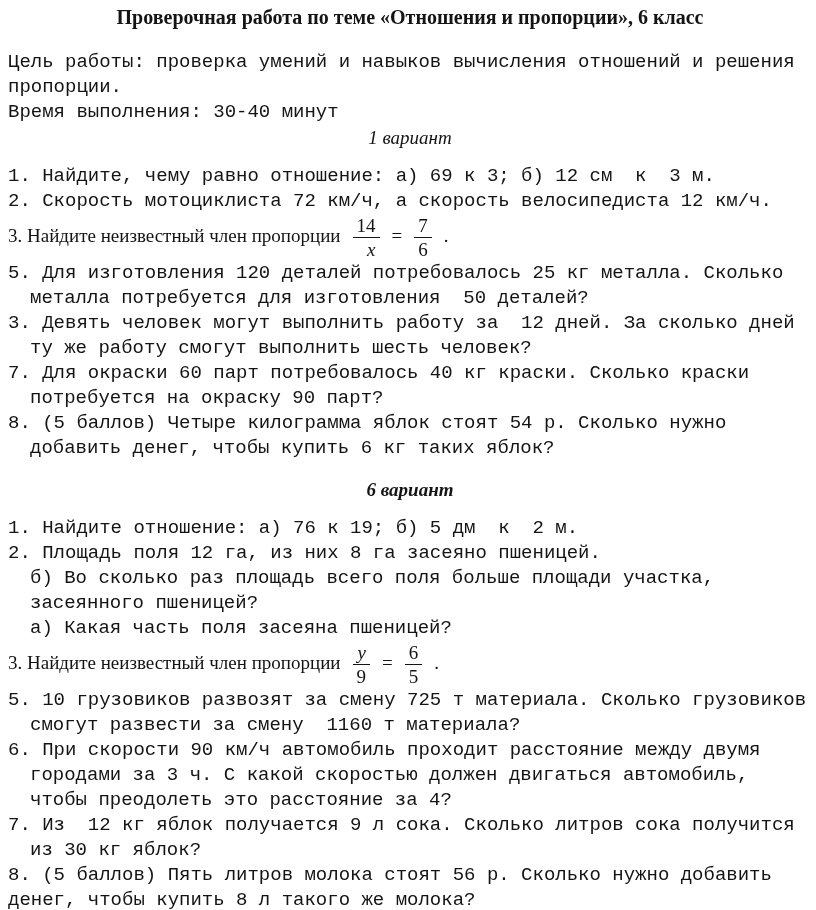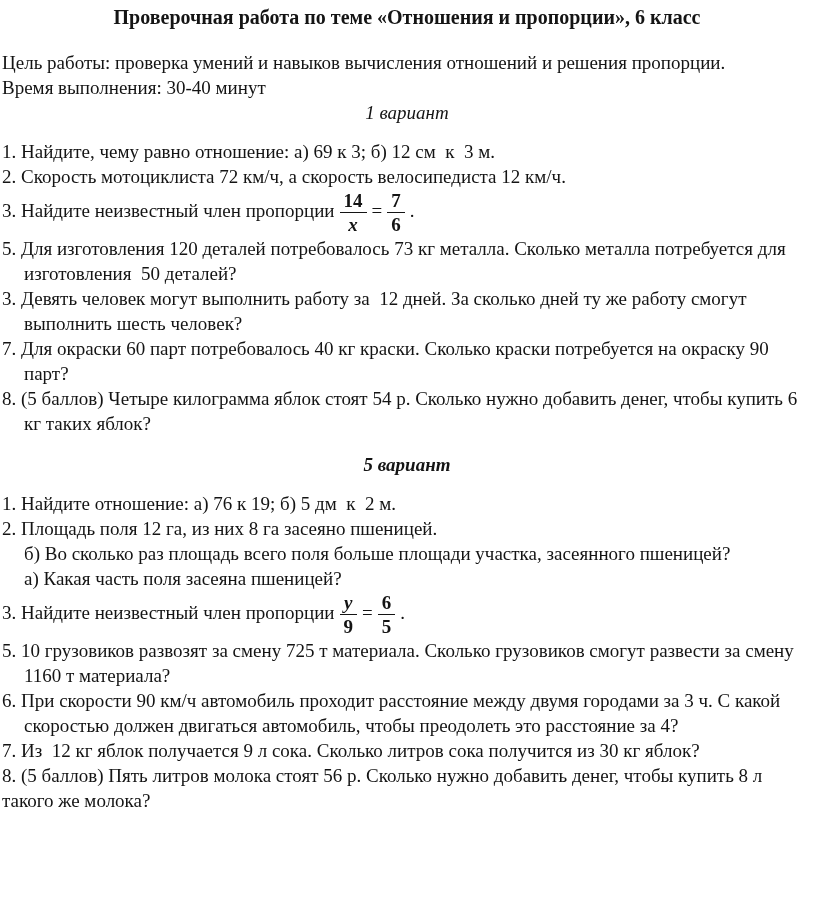--- a/index.html
+++ b/index.html
@@ -1,51 +1,50 @@
 <!DOCTYPE html>
 <html><head>
 <meta charset="utf-8">
 <style>
   html, body { margin: 0; padding: 0; background: #ffffff; }
   .page {
     width: 816px;
     height: 910px;
     box-sizing: border-box;
-    padding: 5px 4px 0 2px;
+    padding: 5px 4px 0 8px;
     overflow: hidden;
     background: #ffffff;
     color: #141414;
     font-family: "Liberation Serif", serif;
     font-size: 19px;
     line-height: 25px;
   }
   p { margin: 0; }
-  .text-line { white-space: pre-wrap; }
+  .text-line { white-space: pre-wrap; font-family: Liberation Mono, monospace; }
   .math-line { white-space: normal; }
   .title {
     text-align: center;
     font-weight: bold;
     font-size: 20px;
     white-space: pre-wrap;
   }
   .variant-heading { text-align: center; white-space: pre-wrap; font-style: italic; }
   .variant-heading.bold { font-weight: bold; }
   .item { padding-left: 22px; text-indent: -22px; }
   .sub  { padding-left: 22px; }
   .no-hang { padding-left: 0; text-indent: 0; }
   .spacer-20 { height: 20px; }
   .spacer-16 { height: 16px; }
   .spacer-14 { height: 14px; }
   .frac {
     display: inline-block;
     vertical-align: middle;
-    text-align: center;
+    text-align: right;
     text-indent: 0;
-    margin: 0 5px;
-    font-weight: bold;
+    margin: 0 12px;
   }
   .frac .fnum {
     display: block;
     padding: 0 4px;
     line-height: 23px;
     border-bottom: 1.5px solid #141414;
   }
   .frac .fden {
     display: block;
     padding: 0 4px;
@@ -70,28 +69,28 @@
   <p class="variant-heading">1 вариант</p>
 
   <div class="spacer-14"></div>
 
   <p class="text-line item">1. Найдите, чему равно отношение: а) 69 к 3; б) 12 см  к  3 м.</p>
   <p class="text-line item">2. Скорость мотоциклиста 72 км/ч, а скорость велосипедиста 12 км/ч.</p>
 
   <p class="math-line item"><span class="pfx">3. Найдите неизвестный член пропорции</span><span class="frac"><span class="fnum">14</span><span class="fden mvar">x</span></span><span>=</span><span class="frac"><span class="fnum">7</span><span class="fden">6</span></span><span>.</span></p>
 
 
-  <p class="text-line item">5. Для изготовления 120 деталей потребовалось 73 кг металла. Сколько металла потребуется для изготовления  50 деталей?</p>
+  <p class="text-line item">5. Для изготовления 120 деталей потребовалось 25 кг металла. Сколько металла потребуется для изготовления  50 деталей?</p>
   <p class="text-line item">3. Девять человек могут выполнить работу за  12 дней. За сколько дней ту же работу смогут выполнить шесть человек?</p>
   <p class="text-line item">7. Для окраски 60 парт потребовалось 40 кг краски. Сколько краски потребуется на окраску 90 парт?</p>
   <p class="text-line item">8. (5 баллов) Четыре килограмма яблок стоят 54 р. Сколько нужно добавить денег, чтобы купить 6 кг таких яблок?</p>
 
   <div class="spacer-16"></div>
 
-  <p class="variant-heading bold">5 вариант</p>
+  <p class="variant-heading bold">6 вариант</p>
 
   <div class="spacer-14"></div>
 
   <p class="text-line item">1. Найдите отношение: а) 76 к 19; б) 5 дм  к  2 м.</p>
   <p class="text-line item">2. Площадь поля 12 га, из них 8 га засеяно пшеницей.</p>
   <p class="text-line sub">б) Во сколько раз площадь всего поля больше площади участка, засеянного пшеницей?</p>
   <p class="text-line sub">а) Какая часть поля засеяна пшеницей?</p>
 
   <p class="math-line item"><span class="pfx">3. Найдите неизвестный член пропорции</span><span class="frac"><span class="fnum mvar">y</span><span class="fden">9</span></span><span>=</span><span class="frac"><span class="fnum">6</span><span class="fden">5</span></span><span>.</span></p>
 

